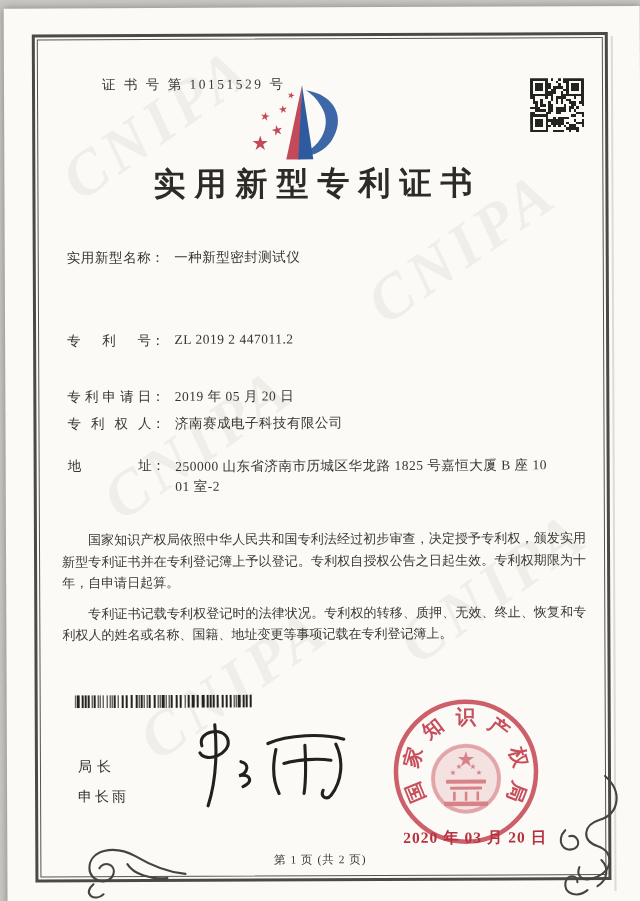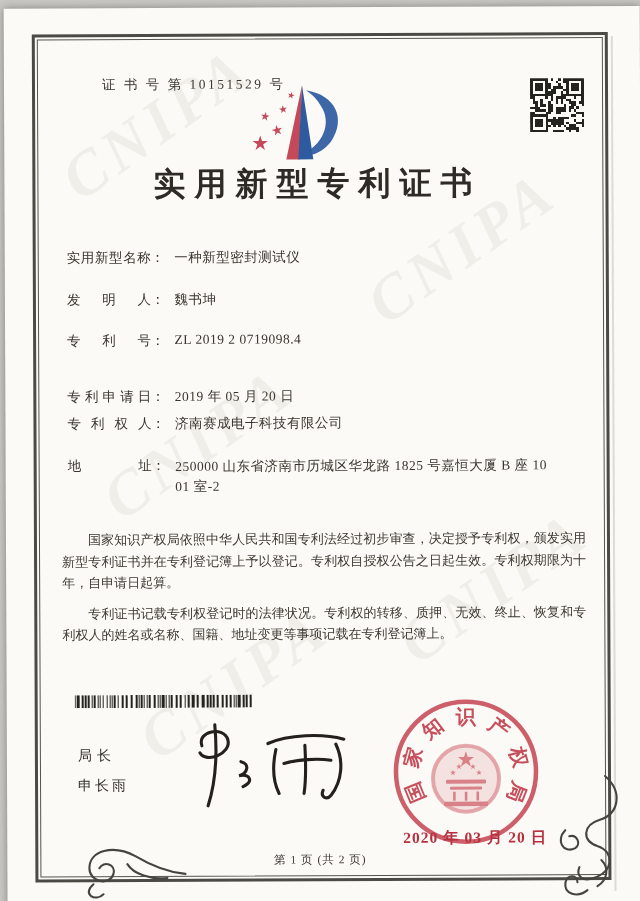--- a/index.html
+++ b/index.html
@@ -21,21 +21,21 @@
   .field{position:absolute;left:62px;font-size:13.5px;color:#3a362f;white-space:nowrap;}
   .flabel{display:inline-block;width:84px;text-align:justify;text-align-last:justify;vertical-align:top;}
   .colon{display:inline-block;margin-right:10px;vertical-align:top;}
   .fvalue{display:inline-block;letter-spacing:.5px;vertical-align:top;}
   .fvalue.wrap{width:432px;white-space:normal;line-height:20px;}
   .paras{position:absolute;left:56px;top:521px;width:524px;font-size:13px;line-height:21.5px;
          text-align:justify;color:#3d3932;}
   .paras p{margin:0 0 9px 0;text-indent:2em;}
   .barcode{position:absolute;left:68px;top:687px;}
   .director{position:absolute;left:71px;top:739px;font-size:14px;color:#33302a;}
-  .director .dtitle{letter-spacing:5px;display:block;}
+  .director .dtitle{letter-spacing:5px;display:block;margin-top:11px;}
   .director .dname{letter-spacing:3px;display:block;margin-top:12px;text-align:center;}
   .signature{position:absolute;left:165px;top:714px;}
   .seal{position:absolute;left:374px;top:680px;mix-blend-mode:multiply;opacity:.92;}
   .seal-date{position:absolute;left:396px;top:821px;font-size:15.5px;color:#b5313f;
              letter-spacing:1px;font-weight:bold;z-index:5;}
   .footer{position:absolute;left:28px;top:845px;width:570px;text-align:center;
           font-size:11.5px;letter-spacing:1px;color:#3c3832;}
   .flourish{position:absolute;}
   .fl-bl{left:60px;top:838px;}
   .fl-br{left:528px;top:766px;}
@@ -233,25 +233,22 @@
         <rect x="12" y="20" width="1" height="1" fill="#24241f"></rect>
         <rect x="15" y="20" width="1" height="1" fill="#24241f"></rect>
         <rect x="18" y="20" width="1" height="1" fill="#24241f"></rect>
       </svg>
 
     <div class="title">实用新型专利证书</div>
 
     <div class="field" style="top:241px">
       <span class="flabel">实用新型名称</span><span class="colon">：</span><span class="fvalue">一种新型密封测试仪</span>
     </div>
-    <div class="field" style="top:283px">
-      <span class="flabel">发明人</span><span class="colon">：</span><span class="fvalue">魏书坤</span>
-    </div>
     <div class="field" style="top:324px">
-      <span class="flabel">专利号</span><span class="colon">：</span><span class="fvalue">ZL 2019 2 0719098.4</span>
+      <span class="flabel">专利号</span><span class="colon">：</span><span class="fvalue">ZL 2019 2 447011.2</span>
     </div>
     <div class="field" style="top:380px">
       <span class="flabel">专利申请日</span><span class="colon">：</span><span class="fvalue">2019 年 05 月 20 日</span>
     </div>
     <div class="field" style="top:407px">
       <span class="flabel">专利权人</span><span class="colon">：</span><span class="fvalue">济南赛成电子科技有限公司</span>
     </div>
     <div class="field" style="top:449px">
       <span class="flabel">地址</span><span class="colon">：</span><span class="fvalue wrap"><span>250000 山东省济南市历城区华龙路 1825 号嘉恒大厦 B 座 10</span><br><span>01 室-2</span></span>
     </div>

